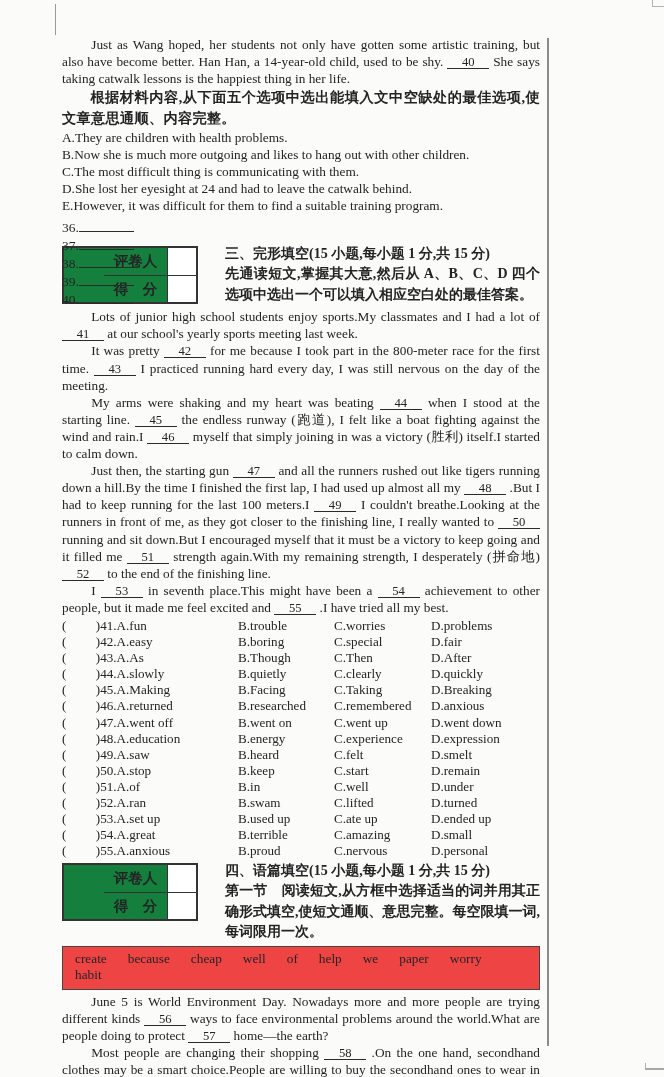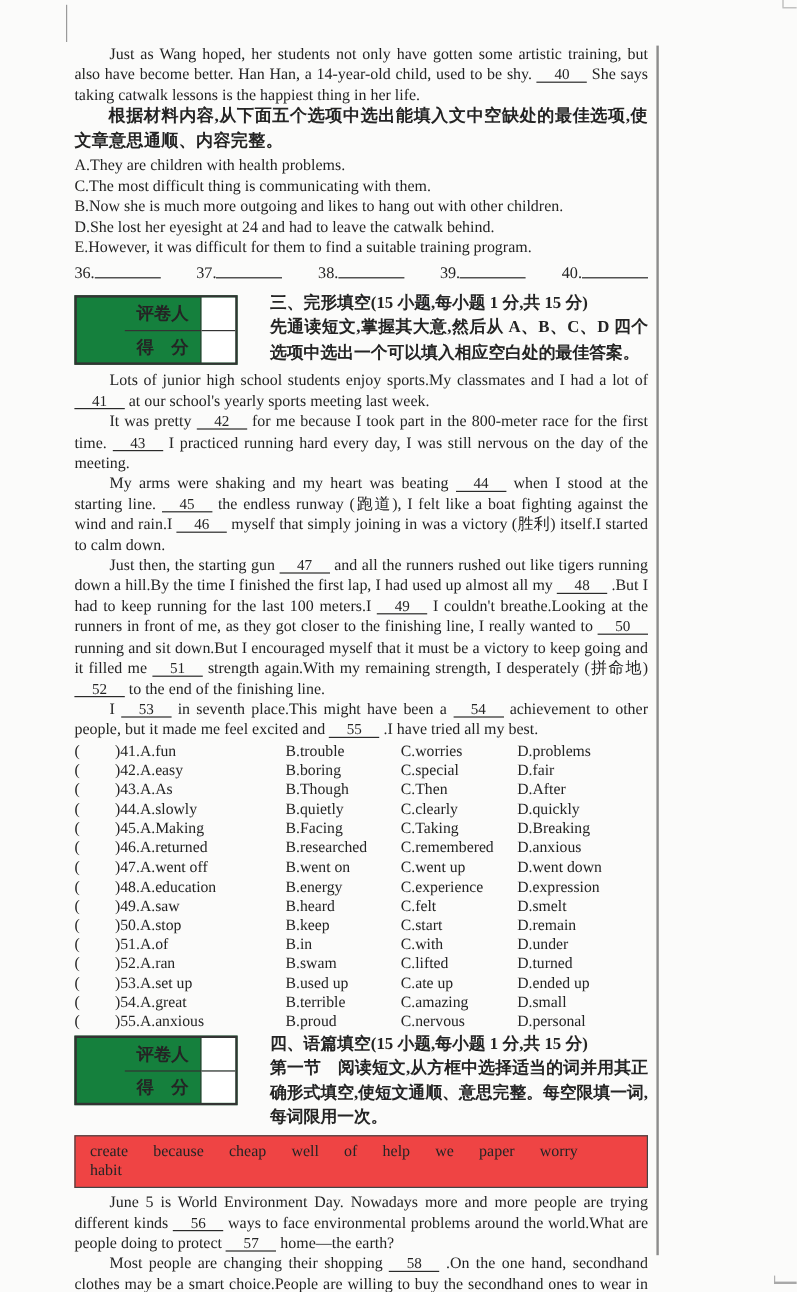--- a/index.html
+++ b/index.html
@@ -18,21 +18,21 @@
 
   .content{position:absolute;left:62px;top:36px;width:478px;}
 
   .para{margin:0;font-size:13.3px;line-height:17.1px;text-align:justify;}
   .indent{text-indent:2.2em;}
 
   .cn-instruction{margin:0;font-weight:bold;font-size:14.2px;line-height:21px;text-align:justify;text-indent:2em;letter-spacing:.3px;}
 
   .choices p{margin:0;font-size:13.3px;line-height:17px;}
 
-  .answers-line{display:flex;justify-content:space-between;margin:4px 0 6px;font-size:13.5px;height:20px;}
+  .answers-line{display:flex;justify-content:space-between;margin:4px 0 6px;font-size:13.5px;height:20px;flex-direction:column;}
   .ans-item{white-space:nowrap;}
   .ans-line{display:inline-block;width:55px;height:13px;border-bottom:1.2px solid #2a2a2a;}
 
   .box-row{margin:2px 0 0;}
   .box-row::after{content:"";display:block;clear:both;}
   .score-box{
     float:left;width:136px;height:58px;margin:2px 27px 2px 0;
     border:2px solid #333;box-sizing:border-box;
     display:grid;grid-template-columns:64px 1fr;grid-template-rows:1fr 1fr;
     background:#15803d;
@@ -80,22 +80,22 @@
 
 <main class="content">
 
   <p class="para indent">Just as Wang hoped, her students not only have gotten some artistic training, but also have become better. Han Han, a 14-year-old child, used to be shy. <span class="blank">40</span> She says taking catwalk lessons is the happiest thing in her life.</p>
 
   <p class="cn-instruction">根据材料内容,从下面五个选项中选出能填入文中空缺处的最佳选项,使文章意思通顺、内容完整。</p>
 
   <div class="choices">
 
   <p>A.They are children with health problems.</p>
+      <p>B.Now she is much more outgoing and likes to hang out with other children.</p>
       <p>C.The most difficult thing is communicating with them.</p>
-      <p>B.Now she is much more outgoing and likes to hang out with other children.</p>
       <p>D.She lost her eyesight at 24 and had to leave the catwalk behind.</p>
       <p>E.However, it was difficult for them to find a suitable training program.</p>
     </div>
 
   <div class="answers-line">
 
   <span class="ans-item"><span>36.</span><span class="ans-line"></span></span>
       <span class="ans-item"><span>37.</span><span class="ans-line"></span></span>
       <span class="ans-item"><span>38.</span><span class="ans-line"></span></span>
       <span class="ans-item"><span>39.</span><span class="ans-line"></span></span>
@@ -179,21 +179,21 @@
     </div>
       <div class="opt-row">
       <span class="cell-na"><span>(         )50.</span><span>A.stop</span></span>
       <span>B.keep</span>
       <span>C.start</span>
       <span>D.remain</span>
     </div>
       <div class="opt-row">
       <span class="cell-na"><span>(         )51.</span><span>A.of</span></span>
       <span>B.in</span>
-      <span>C.with</span>
+      <span>C.well</span>
       <span>D.under</span>
     </div>
       <div class="opt-row">
       <span class="cell-na"><span>(         )52.</span><span>A.ran</span></span>
       <span>B.swam</span>
       <span>C.lifted</span>
       <span>D.turned</span>
     </div>
       <div class="opt-row">
       <span class="cell-na"><span>(         )53.</span><span>A.set up</span></span>

